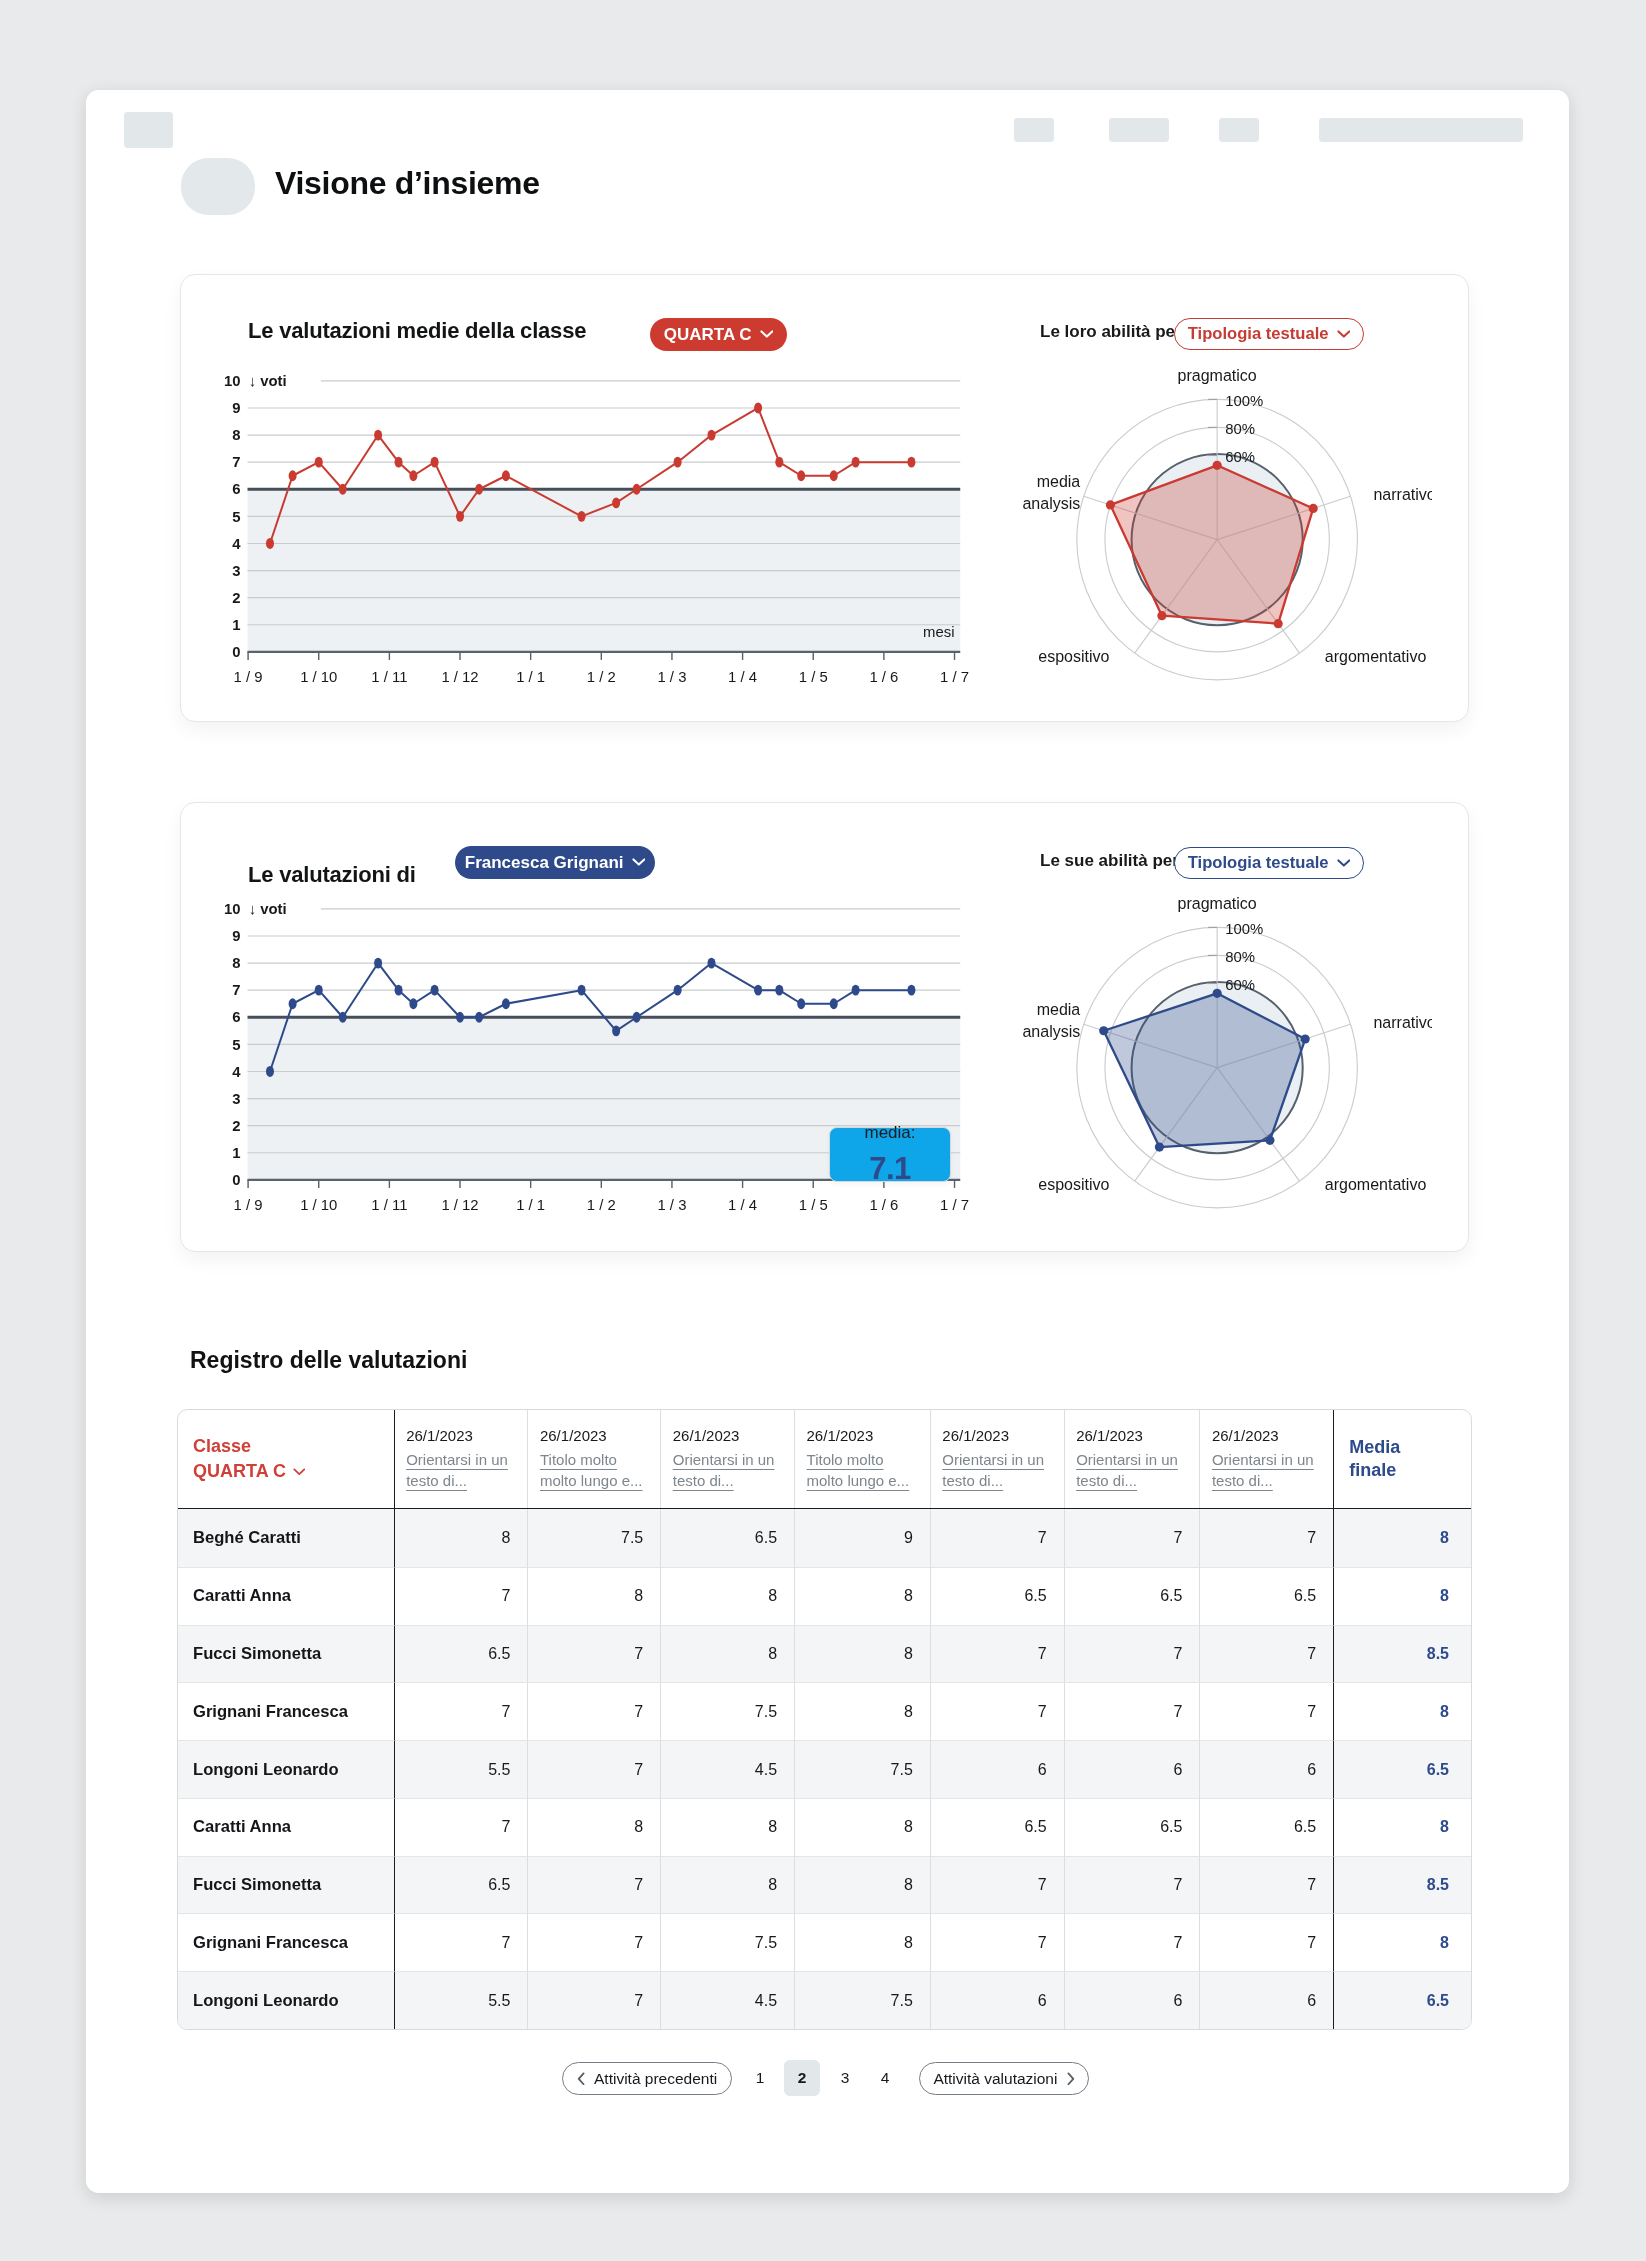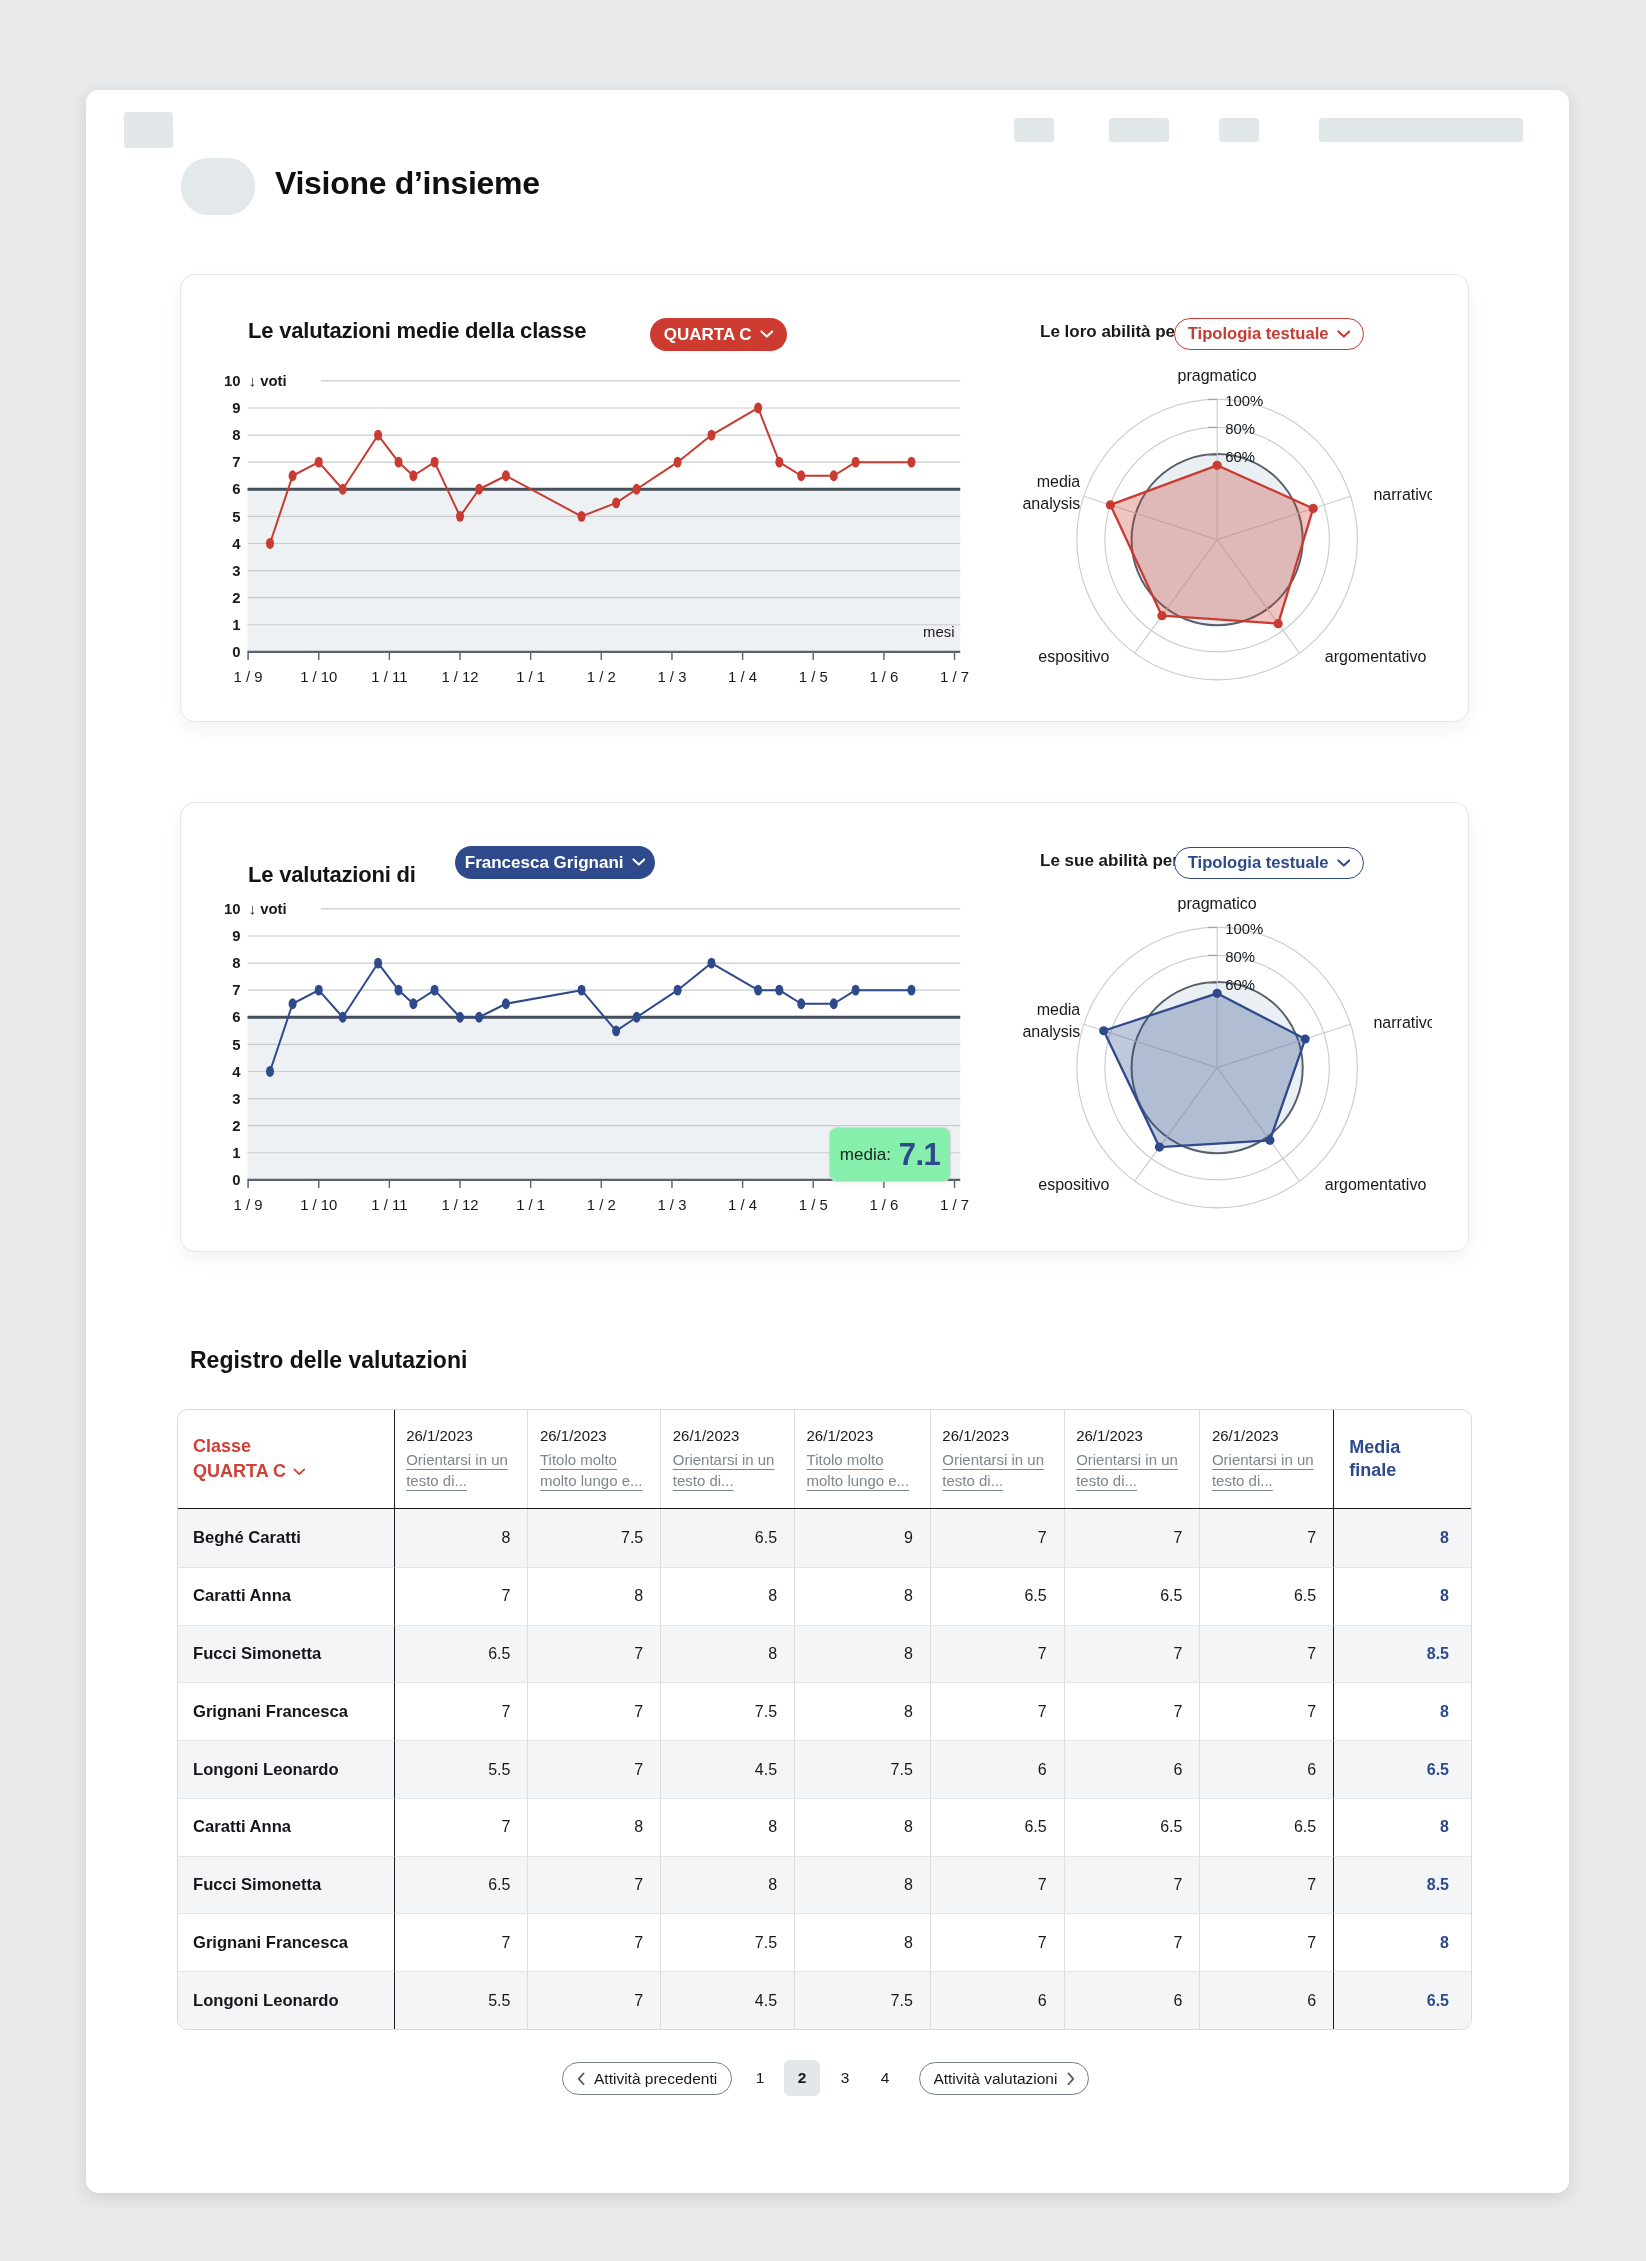--- a/index.html
+++ b/index.html
@@ -11,21 +11,21 @@
   .card{position:absolute;width:1289px;height:448px;background:#fff;border:1.1px solid #e5e6e8;border-radius:15px;box-shadow:0 8px 19.5px rgba(20,24,28,0.05);box-sizing:border-box;}
   .card-title{position:absolute;font-size:22px;font-weight:700;color:#121416;letter-spacing:-0.2px;}
   .pill{position:absolute;display:flex;align-items:center;justify-content:center;gap:8px;border-radius:17px;cursor:pointer;box-sizing:border-box;}
   .pill-solid-red{background:#cd3a2f;color:#ffffff;}
   .pill-solid-navy{background:#2e4a8b;color:#ffffff;}
   .pill-outline-red{border:1.7px solid #c43c33;color:#c43c33;background:#fff;}
   .pill-outline-navy{border:1.7px solid #2e4a8b;color:#2e4a8b;background:#fff;}
   .pill .lbl{font-size:17px;font-weight:700;}
   .abilities-label{position:absolute;font-size:17px;font-weight:600;color:#17191b;margin-left:16px;}
   .chart{position:absolute;}
-  .media-box{position:absolute;left:829px;top:1127px;width:120px;height:53px;background:#86efac;border:1.1px solid #d6d9db;border-radius:8px;display:flex;align-items:center;justify-content:center;gap:8px;box-shadow:0 2.3px 5.7px rgba(0,0,0,0.04);}
+  .media-box{position:absolute;left:829px;top:1127px;width:120px;height:53px;background:#0ea5e9;border:1.1px solid #d6d9db;border-radius:8px;display:flex;align-items:center;justify-content:center;gap:8px;box-shadow:0 2.3px 5.7px rgba(0,0,0,0.04);flex-direction:column;}
   .media-box .ml{font-size:17px;color:#1b1e20;}
   .media-box .mv{font-size:31px;font-weight:800;color:#2e4a8b;letter-spacing:-0.6px;}
   .section-title{position:absolute;left:190px;top:1347px;font-size:23px;font-weight:700;color:#101214;}
   #table-card{position:absolute;left:177px;top:1409px;width:1295px;height:621px;background:#fff;border:1.1px solid #d8dadb;border-radius:10.3px;box-sizing:border-box;overflow:hidden;display:flex;flex-direction:column;}
   .t-row{display:flex;width:100%;box-sizing:border-box;}
   .t-head{height:99px;border-bottom:1.7px solid #1a1d1f;}
   .t-body{flex:1;}
   .t-cell{box-sizing:border-box;display:flex;flex-direction:column;justify-content:center;}
   .t-cell.c-sep{border-left:1.1px solid #dcdee0;}
   .t-cell.c-black{border-left:1.7px solid #1a1d1f;}

